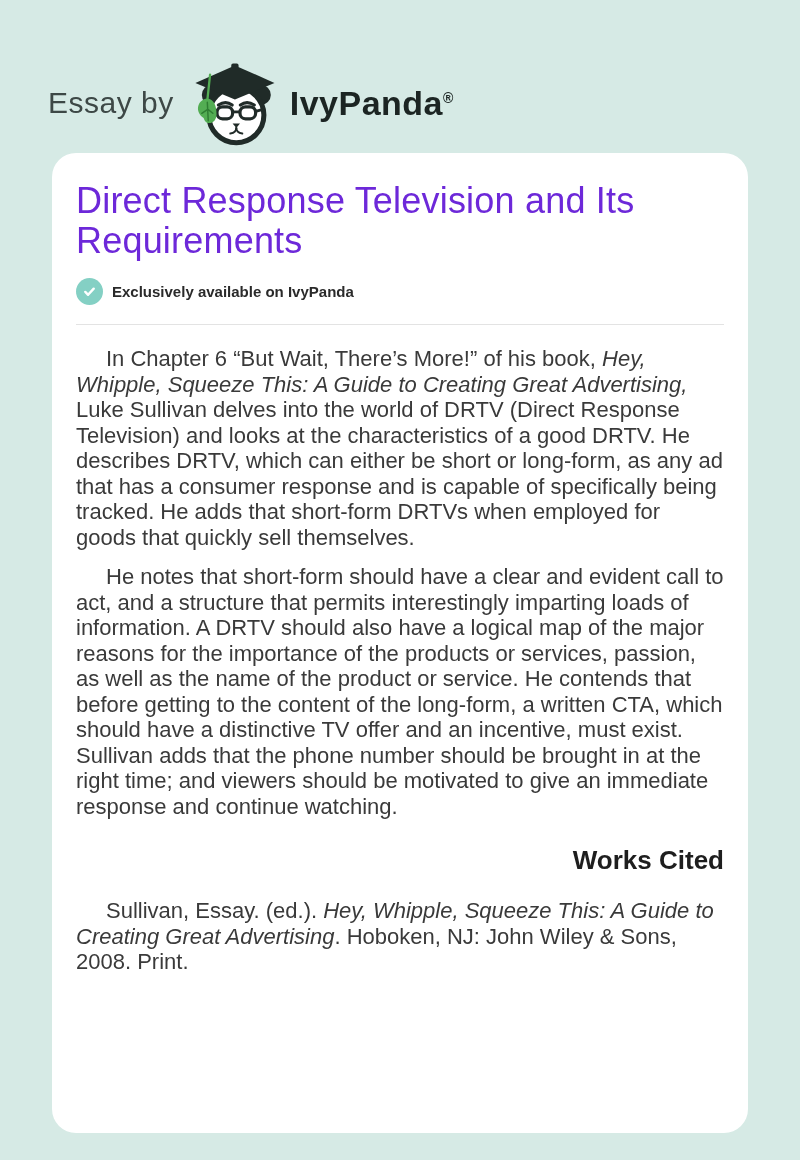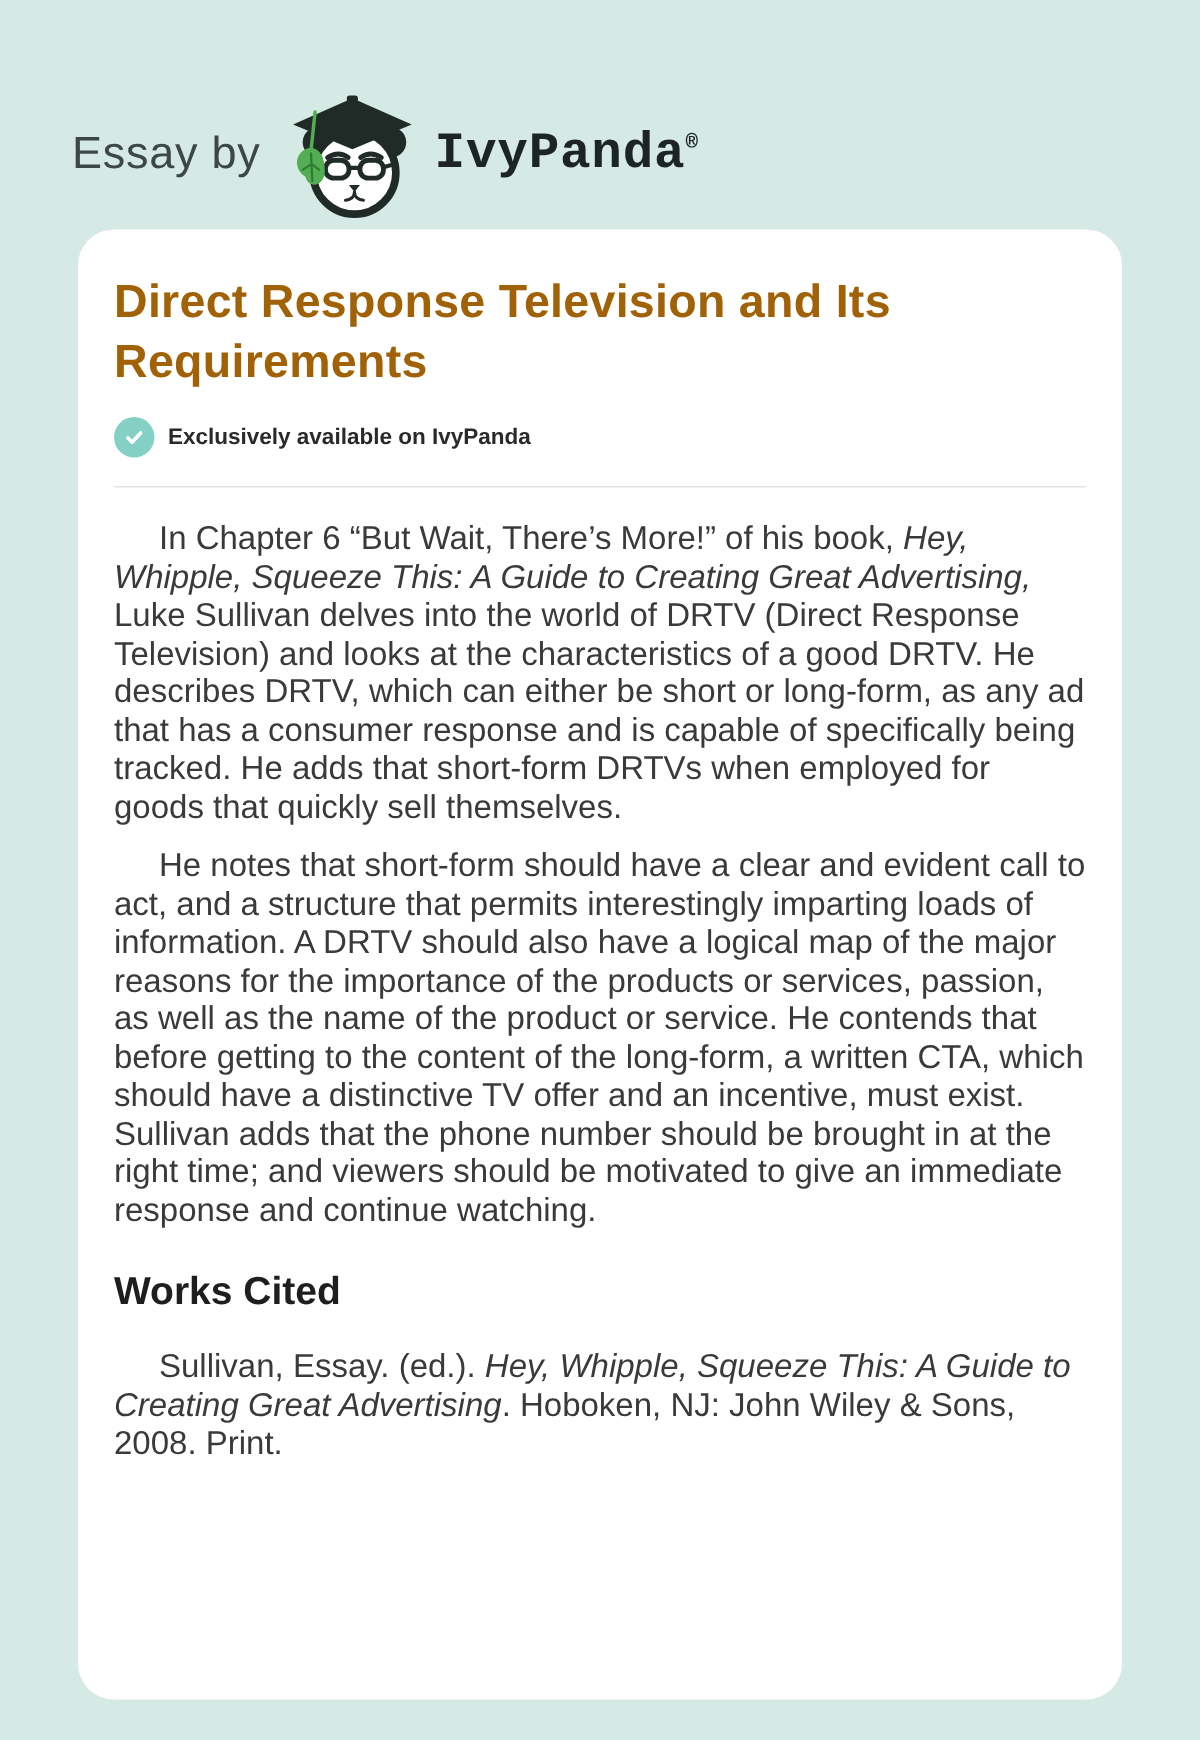--- a/index.html
+++ b/index.html
@@ -20,21 +20,21 @@
     padding: 30px 0 0 48px;
     height: 130px;
   }
   .essay-by {
     font-size: 30px;
     color: #3d4846;
     letter-spacing: 0.5px;
   }
   .logo-wrap { margin: 4px 6px 0 14px; display: inline-flex; }
   .brand {
-    font-family: Liberation Mono, monospace;
+    font-family: Liberation Sans, sans-serif;
     font-weight: bold;
     font-size: 34px;
     color: #1c2523;
     margin-left: 4px;
     letter-spacing: 0.5px;
   }
   .brand sup {
     font-size: 14px;
     vertical-align: super;
     font-weight: bold;
@@ -45,24 +45,24 @@
     position: absolute;
     left: 52px;
     top: 130px;
     width: 696px;
     height: 980px;
     background: #ffffff;
     border-radius: 24px;
     padding: 28px 24px 30px 24px;
   }
   .essay-title {
-    font-size: 31px;
+    font-size: 36px;
     line-height: 40px;
-    font-weight: bold;
-    color: #a16207;
+    font-weight: normal;
+    color: #6d28d9;
     margin-bottom: 17px;
     letter-spacing: 0.2px;
   }
   .badge {
     display: flex;
     align-items: center;
     gap: 9px;
     margin-bottom: 19px;
   }
   .badge-circle {
@@ -90,20 +90,21 @@
     line-height: 25.5px;
     color: #3a3a3a;
     text-indent: 30px;
     margin-bottom: 14px;
   }
   .works-cited-heading {
     font-size: 26px;
     font-weight: bold;
     color: #1e1e1e;
     margin: 26px 0 22px 0;
+    text-align: right;
   }
   .italic { font-style: italic; }
 </style>
 </head>
 <body>
 
 <div class="page">
 
   <header class="site-header">
     <span class="essay-by">Essay by</span>

